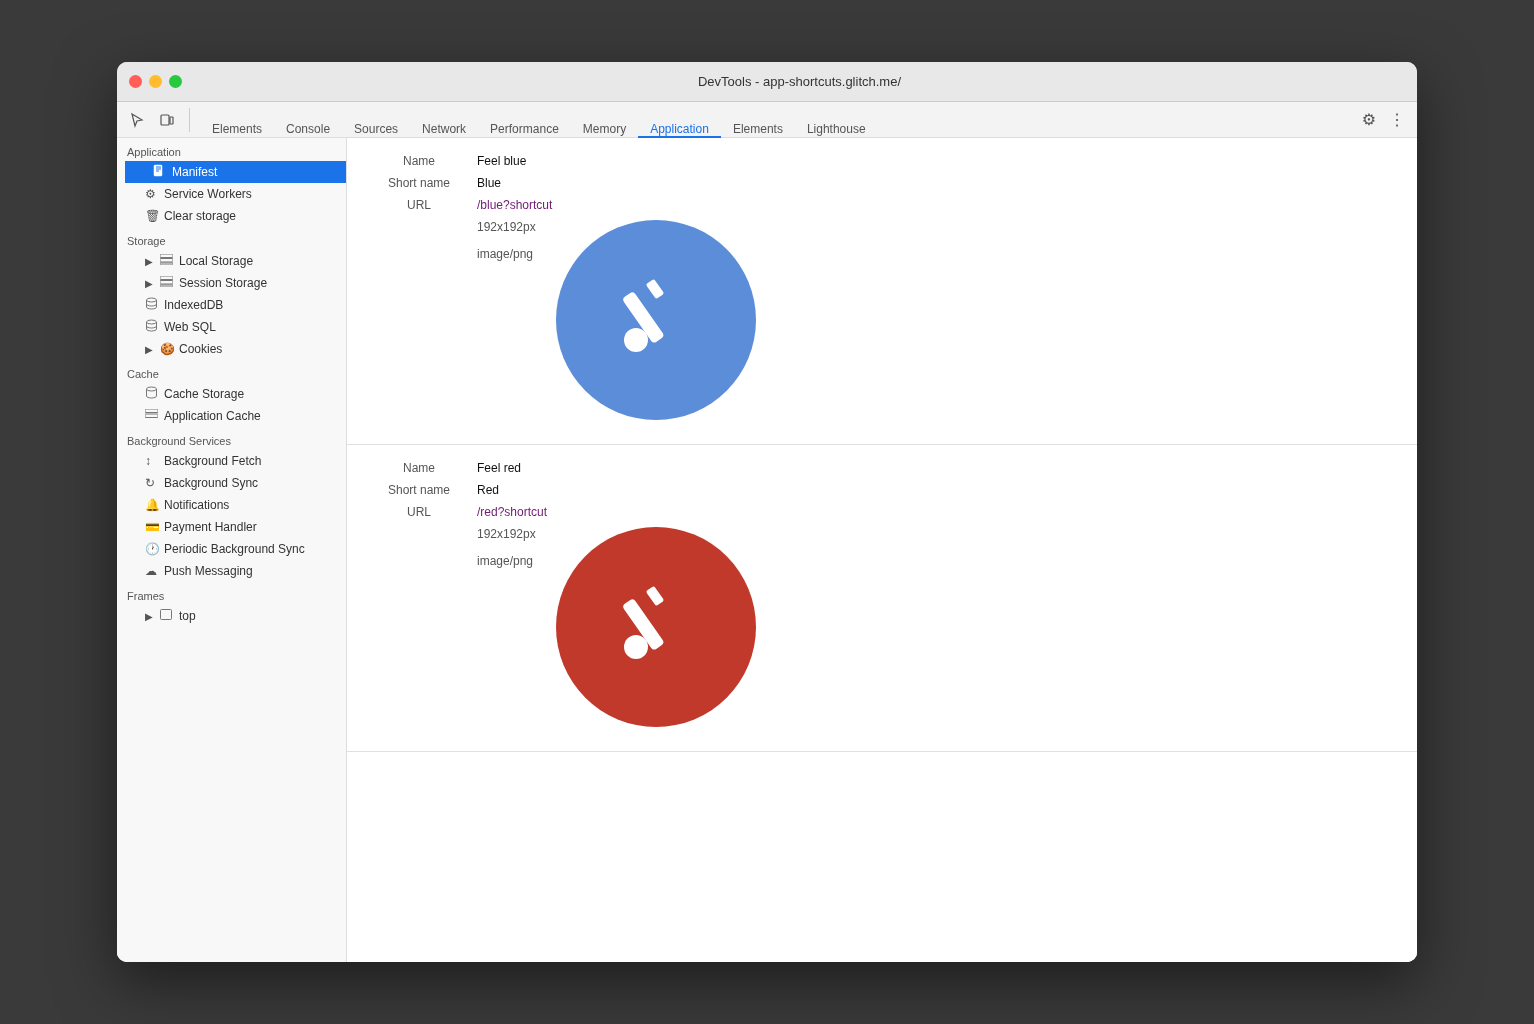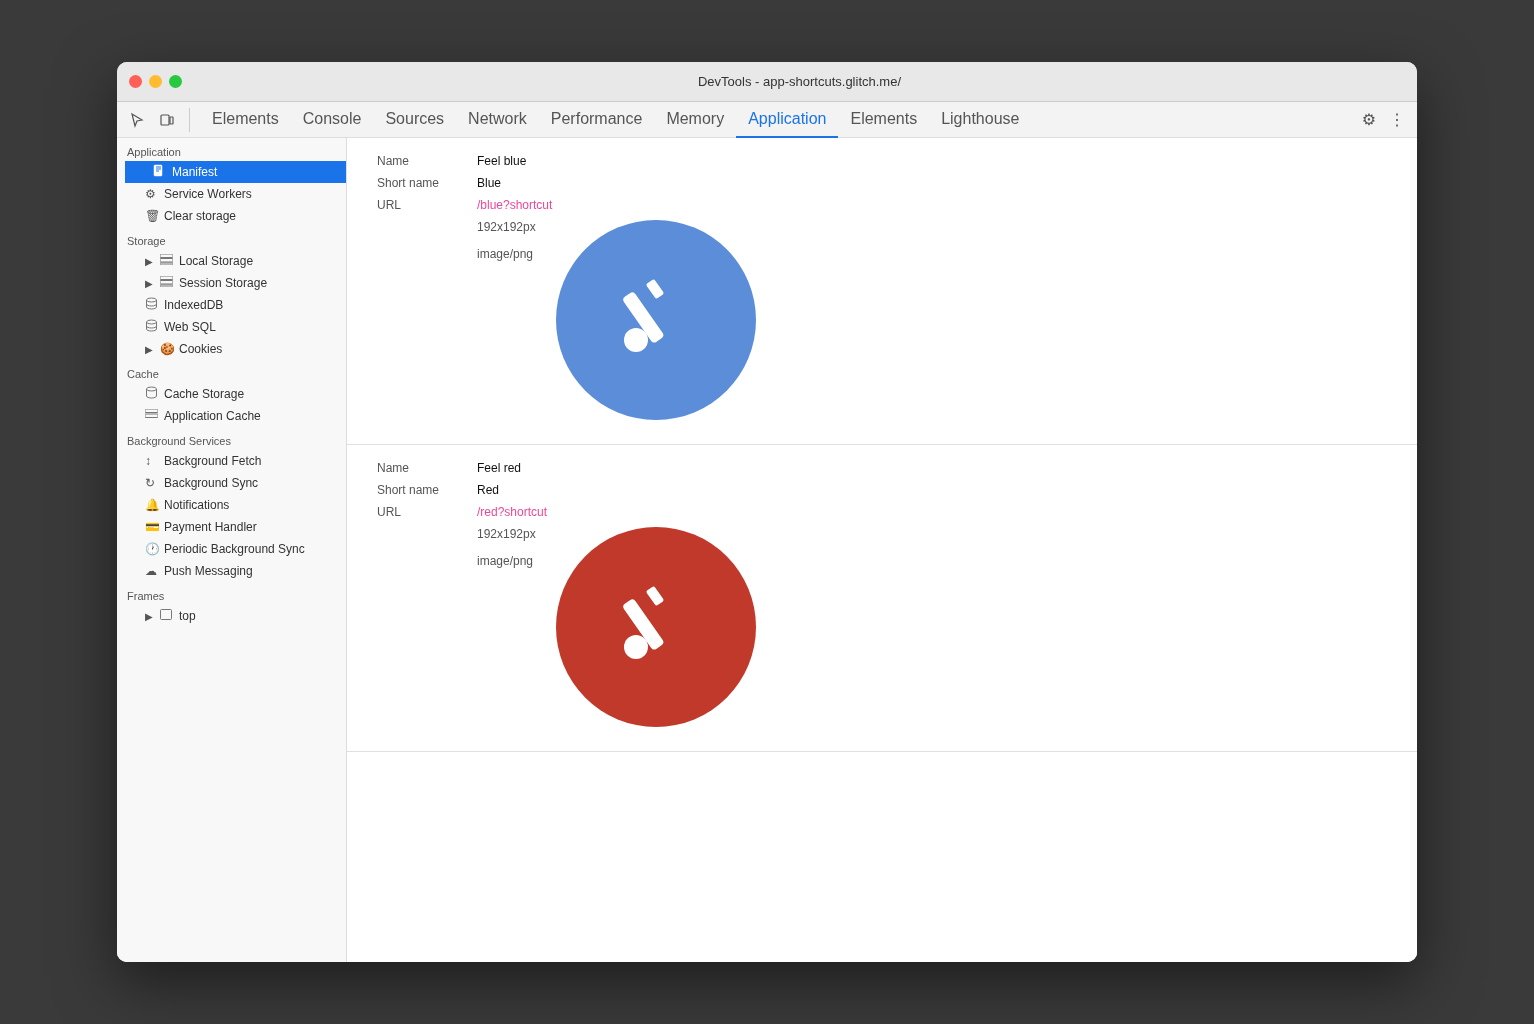--- a/index.html
+++ b/index.html
@@ -80,22 +80,22 @@
       justify-content: center;
       border-radius: 3px;
       cursor: pointer;
       color: #555;
       font-size: 14px;
     }
     .tab-item {
       padding: 0 12px;
       height: 36px;
       display: flex;
-      align-items: center;
-      font-size: 16px;
+      align-items: flex-end;
+      font-size: 12px;
       color: #555;
       cursor: pointer;
       border-bottom: 2px solid transparent;
       white-space: nowrap;
     }
     .tab-item.active {
       color: #1a73e8;
       border-bottom: 2px solid #1a73e8;
     }
     .tabs-spacer { flex: 1; }
@@ -177,30 +177,30 @@
       color: #111;
       margin-bottom: 12px;
     }
     .shortcut-row {
       display: flex;
       margin-bottom: 8px;
       font-size: 12px;
     }
     .shortcut-label {
       width: 100px;
-      text-align: left;
+      text-align: center;
       color: #555;
       padding-right: 16px;
       flex-shrink: 0;
     }
     .shortcut-value {
       color: #111;
     }
     .shortcut-link {
-      color: #ec4899;
+      color: #701a75;
       text-decoration: none;
     }
     .shortcut-image-row {
       display: flex;
       margin-bottom: 8px;
       font-size: 12px;
     }
     .shortcut-image-label {
       width: 100px;
       text-align: right;

